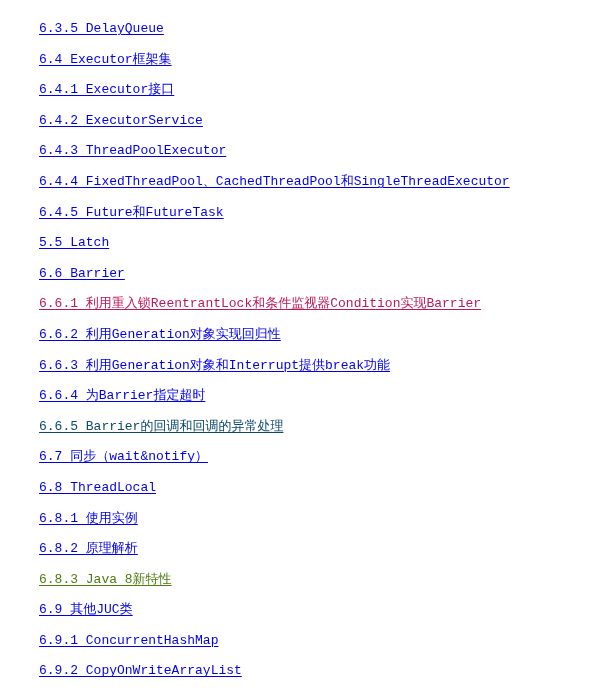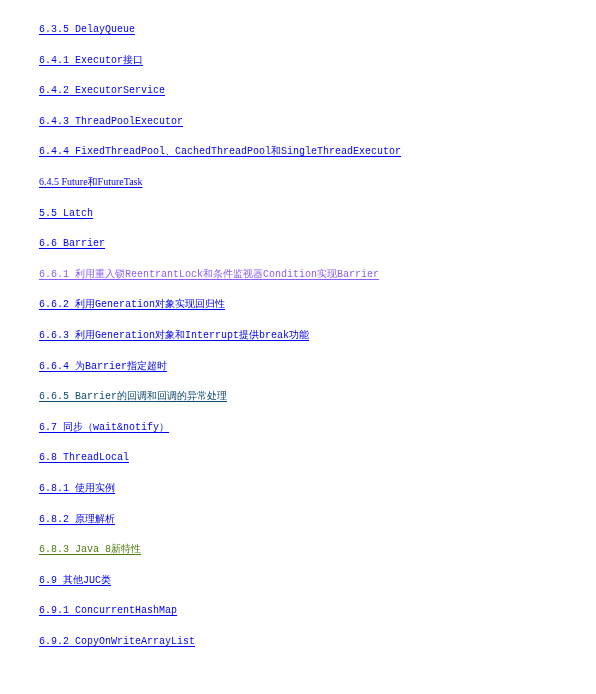--- a/index.html
+++ b/index.html
@@ -28,43 +28,44 @@
   .toc-row {
     height: 30.6px;
     line-height: 30.6px;
     padding-left: 39px;
     white-space: nowrap;
     box-sizing: border-box;
   }
 
   .toc-link {
     font-family: "Liberation Mono", "DejaVu Sans Mono", monospace;
-    font-size: 10px;
+    font-size: 13px;
     color: #0000ee;
     text-decoration: underline;
     text-decoration-thickness: 1px;
     text-underline-offset: 2px;
     letter-spacing: 0px;
     cursor: pointer;
     display: inline;
   }
 </style>
 </head>
 <body style="background: rgb(255, 255, 255);">
 
 <div id="toc">
     <div class="toc-row"><a class="toc-link" href="#" style="color: rgb(0, 0, 238);">6.3.5 DelayQueue</a></div>
+    <div class="toc-row"><a class="toc-link" href="#" style="color: rgb(0, 0, 238);">6.4 Executor框架集</a></div>
     <div class="toc-row"><a class="toc-link" href="#" style="color: rgb(0, 0, 238);">6.4.1 Executor接口</a></div>
     <div class="toc-row"><a class="toc-link" href="#" style="color: rgb(0, 0, 238);">6.4.2 ExecutorService</a></div>
     <div class="toc-row"><a class="toc-link" href="#" style="color: rgb(0, 0, 238);">6.4.3 ThreadPoolExecutor</a></div>
     <div class="toc-row"><a class="toc-link" href="#" style="color: rgb(0, 0, 238);">6.4.4 FixedThreadPool、CachedThreadPool和SingleThreadExecutor</a></div>
-    <div class="toc-row"><a class="toc-link" href="#" style="color: rgb(0, 0, 238); font-family: Liberation Serif, serif;">6.4.5 Future和FutureTask</a></div>
+    <div class="toc-row"><a class="toc-link" href="#" style="color: rgb(0, 0, 238);">6.4.5 Future和FutureTask</a></div>
     <div class="toc-row"><a class="toc-link" href="#" style="color: rgb(0, 0, 238);">5.5 Latch</a></div>
     <div class="toc-row"><a class="toc-link" href="#" style="color: rgb(0, 0, 238);">6.6 Barrier</a></div>
-    <div class="toc-row"><a class="toc-link" href="#" style="color: #8b5cf6; margin-top: 37px;">6.6.1 利用重入锁ReentrantLock和条件监视器Condition实现Barrier</a></div>
+    <div class="toc-row"><a class="toc-link" href="#" style="color: #be185d; margin-top: 37px;">6.6.1 利用重入锁ReentrantLock和条件监视器Condition实现Barrier</a></div>
     <div class="toc-row"><a class="toc-link" href="#" style="color: rgb(0, 0, 238);">6.6.2 利用Generation对象实现回归性</a></div>
     <div class="toc-row"><a class="toc-link" href="#" style="color: rgb(0, 0, 238);">6.6.3 利用Generation对象和Interrupt提供break功能</a></div>
     <div class="toc-row"><a class="toc-link" href="#" style="color: rgb(0, 0, 238);">6.6.4 为Barrier指定超时</a></div>
     <div class="toc-row"><a class="toc-link" href="#" style="color: #0c4a6e;">6.6.5 Barrier的回调和回调的异常处理</a></div>
     <div class="toc-row"><a class="toc-link" href="#" style="color: rgb(0, 0, 238);">6.7 同步（wait&amp;notify）</a></div>
     <div class="toc-row"><a class="toc-link" href="#" style="color: rgb(0, 0, 238);">6.8 ThreadLocal</a></div>
     <div class="toc-row"><a class="toc-link" href="#" style="color: rgb(0, 0, 238);">6.8.1 使用实例</a></div>
     <div class="toc-row"><a class="toc-link" href="#" style="color: rgb(0, 0, 238);">6.8.2 原理解析</a></div>
     <div class="toc-row"><a class="toc-link" href="#" style="color: #4d7c0f;">6.8.3 Java 8新特性</a></div>
     <div class="toc-row"><a class="toc-link" href="#" style="color: rgb(0, 0, 238);">6.9 其他JUC类</a></div>

